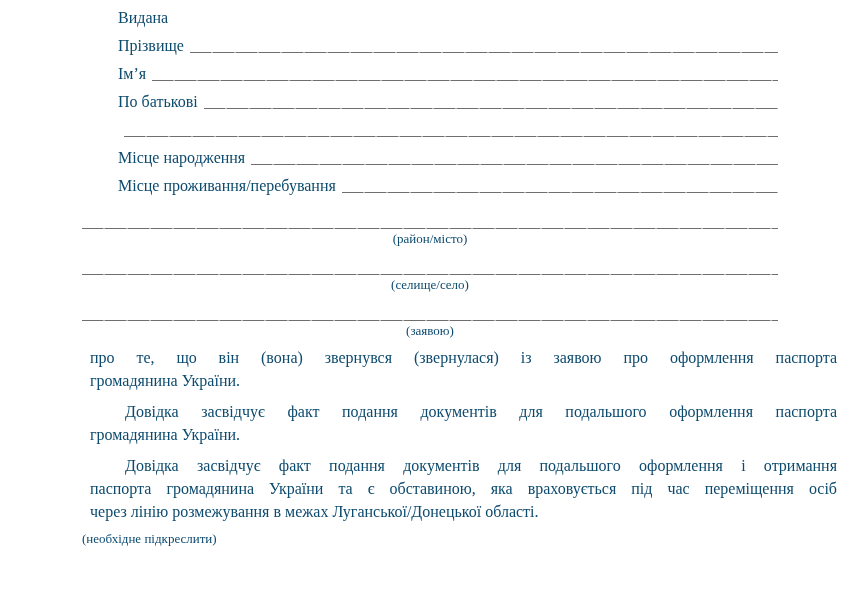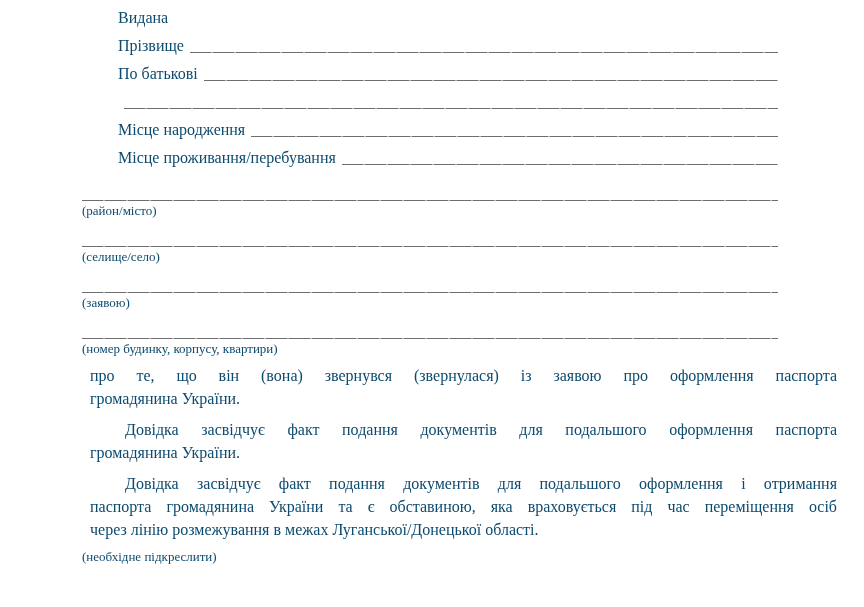--- a/index.html
+++ b/index.html
@@ -61,21 +61,21 @@
     left: 0;
     right: 0;
     bottom: 0;
     height: 1px;
     background: repeating-linear-gradient(90deg, #6e6e6e 0 21px, #b3b3b3 21px 23px);
   }
   .addr-caption {
     height: 15px;
     padding-top: 2px;
     line-height: 15px;
-    text-align: left;
+    text-align: center;
     font-size: 13px;
   }
   
   .body-text {
     margin-left: 82px;
     width: 763px;
     margin-top: 8px;
   }
   .para { margin: 8px; }
   .para + .para { margin-top: 4px; }
@@ -105,20 +105,24 @@
 
       <div class="field-row">
         <span class="field-label">Видана</span>
       </div>
 
       <div class="field-row">
         <span class="field-label">Прізвище</span>
         <span class="blank-line"></span>
       </div>
 
+      <div class="field-row">
+        <span class="field-label">Ім’я</span>
+        <span class="blank-line"></span>
+      </div>
 
       <div class="field-row">
         <span class="field-label">По батькові</span>
         <span class="blank-line"></span>
       </div>
 
       <div class="field-row">
         <span class="blank-line"></span>
       </div>
 
@@ -142,24 +146,20 @@
     <div class="addr-group">
       <div class="addr-line"></div>
       <div class="addr-caption">(селище/село)</div>
     </div>
 
     <div class="addr-group">
       <div class="addr-line"></div>
       <div class="addr-caption">(заявою)</div>
     </div>
 
-    <div class="addr-group">
-      <div class="addr-line"></div>
-      <div class="addr-caption">(номер будинку, корпусу, квартири)</div>
-    </div>
   </div>
 
   <div class="body-text">
 
     <p class="para">
       <span class="jline">про те, що він (вона) звернувся (звернулася) із заявою про оформлення паспорта</span>
       <span class="jline last">громадянина України.</span>
     </p>
 
     <p class="para">

